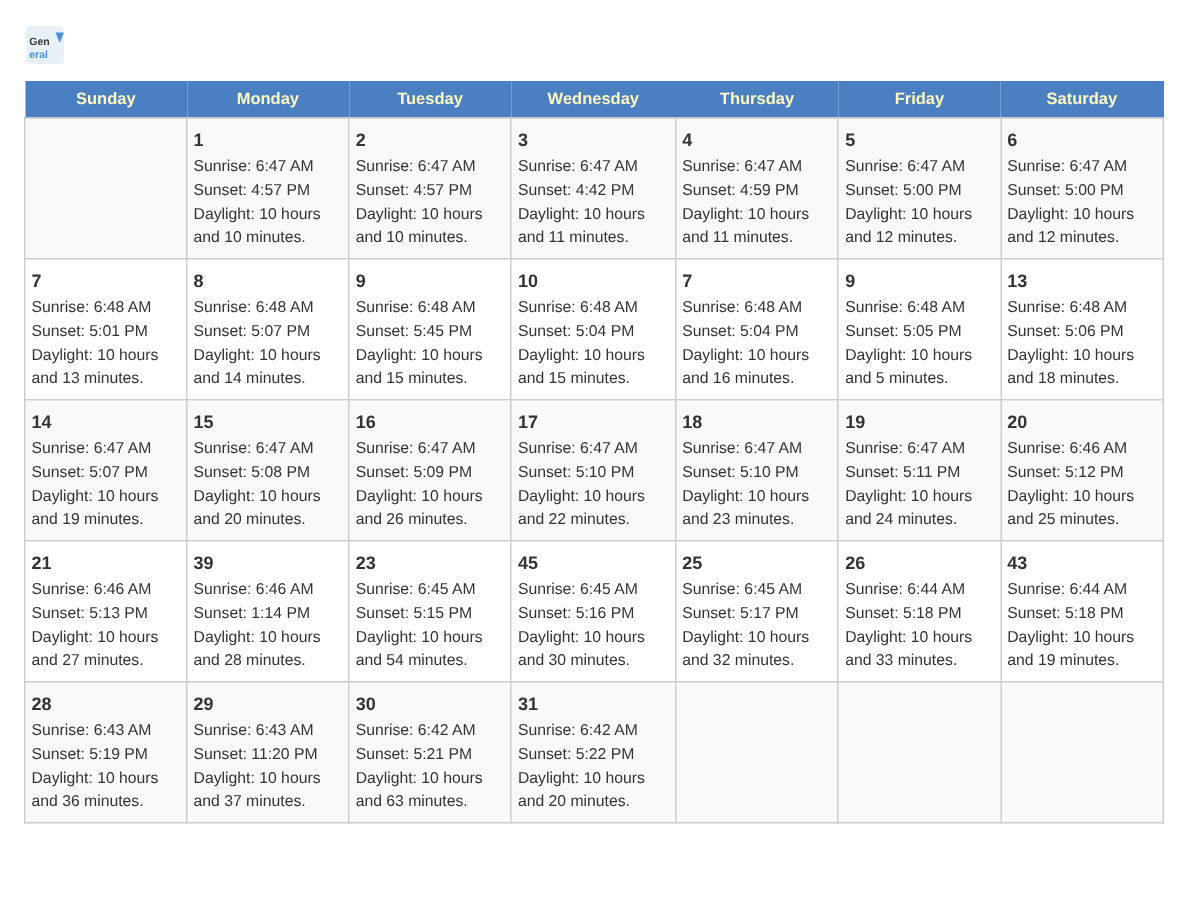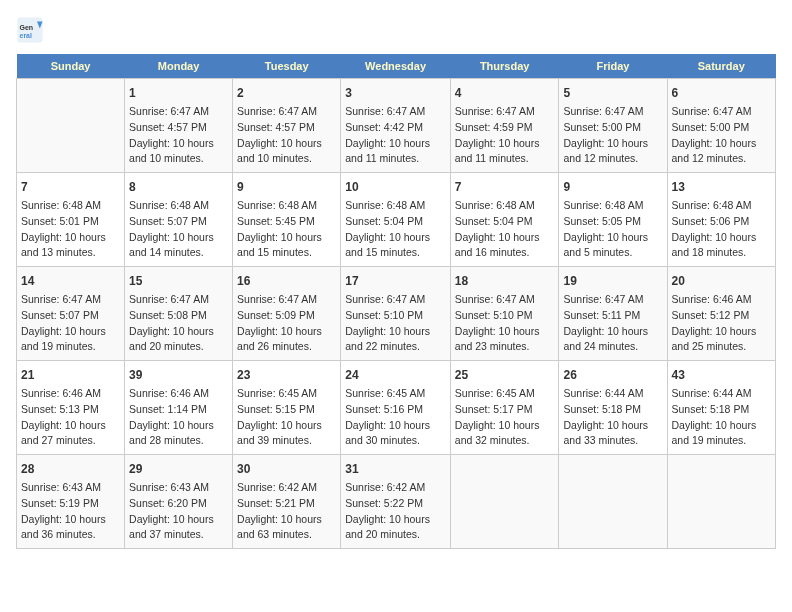--- a/index.html
+++ b/index.html
@@ -270,24 +270,24 @@
           <div class="cell-text">Sunrise: 6:46 AM</div>
           <div class="cell-text">Sunset: 1:14 PM</div>
           <div class="cell-text">Daylight: 10 hours</div>
           <div class="cell-text">and 28 minutes.</div>
         </td>
         <td>
           <span class="day-num">23</span>
           <div class="cell-text">Sunrise: 6:45 AM</div>
           <div class="cell-text">Sunset: 5:15 PM</div>
           <div class="cell-text">Daylight: 10 hours</div>
-          <div class="cell-text">and 39 minutes.</div>
-        </td>
-        <td>
-          <span class="day-num">24</span>
+          <div class="cell-text">and 54 minutes.</div>
+        </td>
+        <td>
+          <span class="day-num">45</span>
           <div class="cell-text">Sunrise: 6:45 AM</div>
           <div class="cell-text">Sunset: 5:16 PM</div>
           <div class="cell-text">Daylight: 10 hours</div>
           <div class="cell-text">and 30 minutes.</div>
         </td>
         <td>
           <span class="day-num">25</span>
           <div class="cell-text">Sunrise: 6:45 AM</div>
           <div class="cell-text">Sunset: 5:17 PM</div>
           <div class="cell-text">Daylight: 10 hours</div>
@@ -312,21 +312,21 @@
         <td>
           <span class="day-num">28</span>
           <div class="cell-text">Sunrise: 6:43 AM</div>
           <div class="cell-text">Sunset: 5:19 PM</div>
           <div class="cell-text">Daylight: 10 hours</div>
           <div class="cell-text">and 36 minutes.</div>
         </td>
         <td>
           <span class="day-num">29</span>
           <div class="cell-text">Sunrise: 6:43 AM</div>
-          <div class="cell-text">Sunset: 6:20 PM</div>
+          <div class="cell-text">Sunset: 11:20 PM</div>
           <div class="cell-text">Daylight: 10 hours</div>
           <div class="cell-text">and 37 minutes.</div>
         </td>
         <td>
           <span class="day-num">30</span>
           <div class="cell-text">Sunrise: 6:42 AM</div>
           <div class="cell-text">Sunset: 5:21 PM</div>
           <div class="cell-text">Daylight: 10 hours</div>
           <div class="cell-text">and 63 minutes.</div>
         </td>

